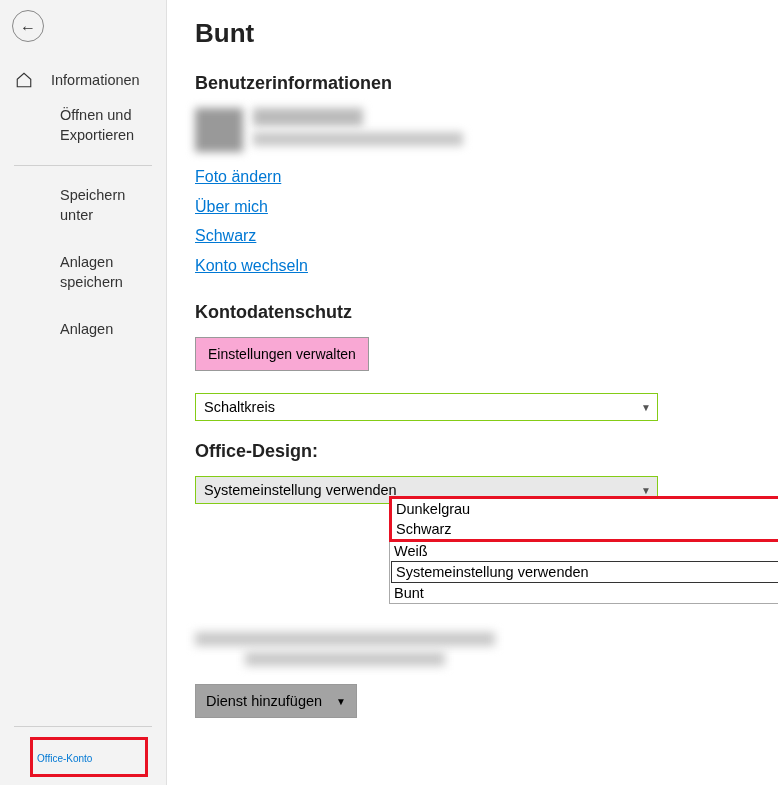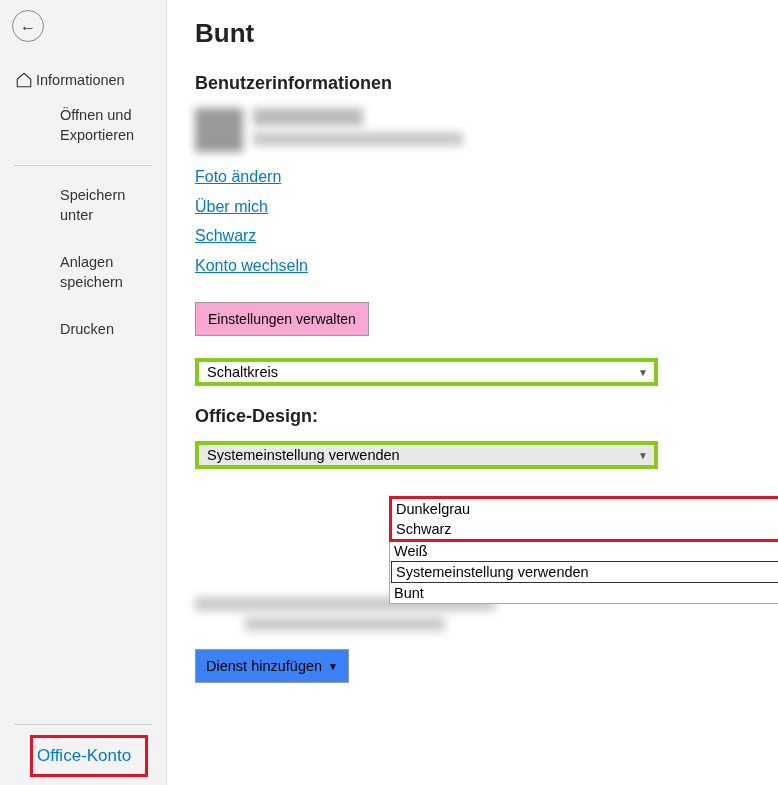--- a/index.html
+++ b/index.html
@@ -3,58 +3,58 @@
   <meta charset="utf-8">
   <style>
     * { margin: 0; padding: 0; box-sizing: border-box; font-family: 'Segoe UI', Tahoma, sans-serif; }
     body { display: flex; width: 778px; height: 785px; background: #ffffff; overflow: hidden; }
     
     .sidebar { width: 167px; background: #f3f3f3; border-right: 1px solid #e0e0e0; display: flex; flex-direction: column; position: relative; }
     .back-btn { width: 32px; height: 32px; border-radius: 50%; border: 1px solid #888; display: flex; align-items: center; justify-content: center; margin: 10px 0 20px 12px; cursor: pointer; }
     .back-arrow { font-size: 16px; color: #333; }
     
     .nav-item { display: flex; align-items: center; padding: 8px 14px; font-size: 14.5px; color: #333; cursor: pointer; }
-    .nav-item.home { gap: 2px; }
+    .nav-item.home { gap: 17px; }
     .nav-item .icon { width: 20px; height: 20px; display: inline-flex; align-items: center; justify-content: center; }
     .nav-item.indent { padding-left: 60px; line-height: 1.35; }
     .nav-divider { border-top: 1px solid #d0d0d0; margin: 12px 14px; }
     
     .bottom-area { position: absolute; bottom: 8px; left: 0; right: 0; }
     .bottom-divider { border-top: 1px solid #d0d0d0; margin: 0 14px 10px 14px; }
     .office-account-hl { border: 3px solid #e81123; margin: 0 18px 0 30px; padding: 8px 4px; }
-    .office-account-link { color: #0078d4; font-size: 17px; }
+    .office-account-link { color: #0078d4; font-size: 10px; }
     
     .main { flex: 1; padding: 18px 28px 0 28px; position: relative; overflow: hidden; }
     .page-title { font-size: 26px; font-weight: 600; color: #222; margin-bottom: 24px; }
     .section-title { font-size: 18px; font-weight: 600; color: #222; margin-bottom: 14px; }
     
     .userinfo { display: flex; gap: 10px; margin-bottom: 10px; }
     .avatar { width: 48px; height: 44px; background: #999; filter: blur(4px); }
     .user-text { flex: 1; }
     .user-line1 { height: 18px; width: 110px; background: #bbb; filter: blur(4px); margin-bottom: 6px; }
     .user-line2 { height: 14px; width: 210px; background: #c8c8c8; filter: blur(4px); }
     
     .links { margin-bottom: 22px; }
     .links a { display: block; color: #0078d4; text-decoration: underline; font-size: 16px; line-height: 1.85; width: fit-content; cursor: pointer; }
     
     .btn-outline { border: 1px solid #999; background: #f9a8d4; padding: 8px 12px; font-size: 14px; cursor: pointer; margin-bottom: 22px; }
     
-    .dropdown { width: 463px; height: 28px; border: 4px solid #84cc16; display: flex; align-items: center; padding: 0 8px; font-size: 14.5px; position: relative; cursor: pointer; margin-bottom: 20px; }
+    .dropdown { width: 463px; height: 28px; border: 1px solid #84cc16; display: flex; align-items: center; padding: 0 8px; font-size: 14.5px; position: relative; cursor: pointer; margin-bottom: 20px; }
     .dropdown.active { background: #e8e8e8; }
     .dropdown .chev { position: absolute; right: 6px; font-size: 10px; color: #555; }
     
     .dropdown-list { position: absolute; left: 222px; top: 496px; width: 463px; background: #fff; border: 1px solid #aaa; z-index: 10; }
     .dropdown-list .opt { padding: 2px 4px; font-size: 14.5px; cursor: pointer; }
     .dropdown-list .hl-group { border: 3px solid #e81123; margin: -1px; }
     .dropdown-list .selected-opt { border: 1px solid #333; margin: 0 1px; }
     
     .blur-block { margin-top: 4px; }
     .blur-line { height: 14px; background: #c8c8c8; filter: blur(5px); margin: 6px 0; }
     
-    .service-btn { border: 1px solid #999; background: #3b82f6; padding: 8px 10px; font-size: 14.5px; cursor: pointer; display: inline-flex; align-items: center; gap: 6px; margin-top: 12px; }
+    .service-btn { border: 1px solid #999; background: #a3a3a3; padding: 8px 10px; font-size: 14.5px; cursor: pointer; display: inline-flex; align-items: center; gap: 14px; margin-top: 12px; }
     .service-btn .chev { font-size: 10px; }
     
     .home-icon-svg { stroke: #333; stroke-width: 1.5; fill: none; }
   </style>
 </head>
 <body>
 
 <div class="sidebar">
   <div class="back-btn">
     <span class="back-arrow">←</span>
@@ -77,21 +77,21 @@
 
   <div class="nav-item indent">
     <span>Speichern unter</span>
   </div>
 
   <div class="nav-item indent" style="margin-top:12px">
     <span>Anlagen speichern</span>
   </div>
 
   <div class="nav-item indent" style="margin-top:12px">
-    <span>Drucken</span>
+    <span>Anlagen</span>
   </div>
 
   <div class="bottom-area">
     <div class="bottom-divider"></div>
     <div class="office-account-hl">
       <span class="office-account-link">Office-Konto</span>
     </div>
   </div>
 </div>
 
@@ -106,20 +106,21 @@
       <div class="user-line2"></div>
     </div>
   </div>
   <div class="links">
     <a>Foto ändern</a>
     <a>Über mich</a>
     <a>Schwarz</a>
     <a>Konto wechseln</a>
   </div>
   
+  <h2 class="section-title">Kontodatenschutz</h2>
   <button class="btn-outline">Einstellungen verwalten</button>
   
   <div class="dropdown">
     <span>Schaltkreis</span>
     <span class="chev">▼</span>
   </div>
   
   <h2 class="section-title">Office-Design:</h2>
   <div class="dropdown active">
     <span>Systemeinstellung verwenden</span>

